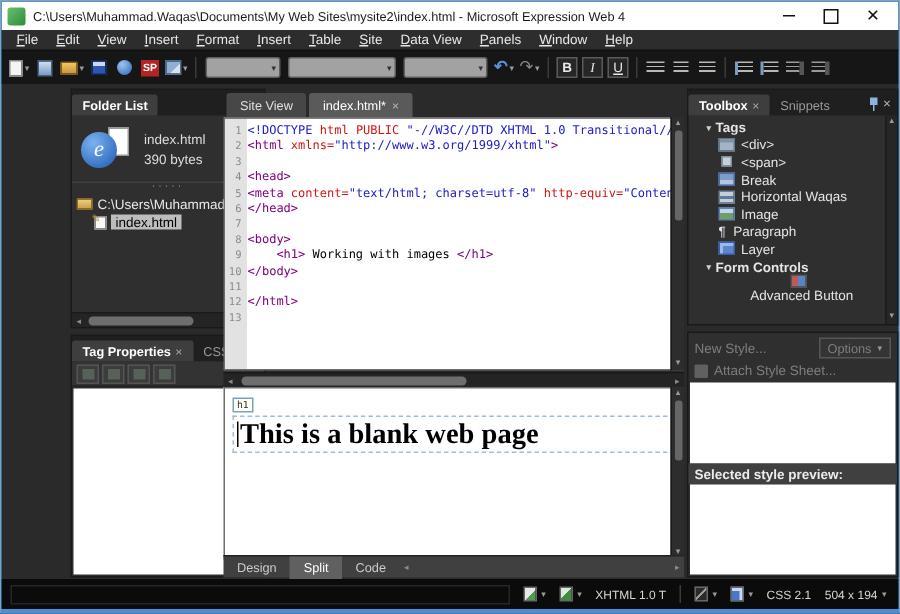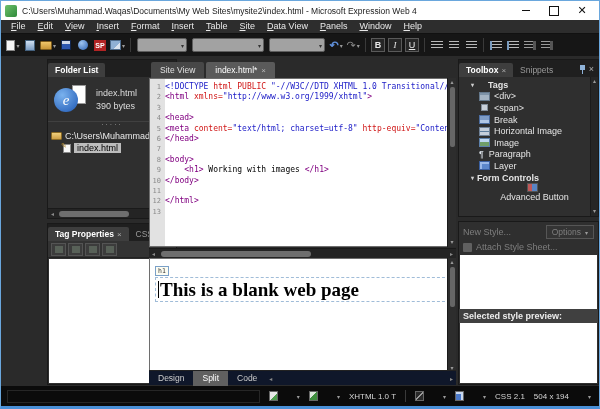--- a/index.html
+++ b/index.html
@@ -104,21 +104,21 @@
   .vthumb { width:5px; flex:none; background:#666; border-radius:2px; }
   .csp { position:absolute; top:19px; right:0; height:169px; }
   .ch-scroll { position:absolute; top:189px; left:0; right:0; height:10px; }
   .hthumb-c { width:150px; margin-left:3px; }
   .design-pane { position:absolute; top:199px; left:0; right:0; height:115px; background:#fff; border:1px solid #6e6e6e; overflow:hidden; }
   .h1-chip { display:inline-block; margin:2px 0 0 5px; border:1px solid #7aa0c8; background:#fdfdf2; color:#333; font-size:6.5px; font-family:"DejaVu Sans Mono",monospace; padding:0 2px; line-height:8px; }
   .h1-box { margin:0 5px 0 5px; border:1px dashed #a0bcd8; min-height:25px; display:flex; align-items:center; }
   .caret-bar { width:1px; height:17px; background:#000; margin-left:2px; flex:none; }
   .design-text { font-family:"Liberation Serif","DejaVu Serif",serif; font-weight:bold; font-size:19px; color:#000; margin-left:1px; white-space:nowrap; }
   .dsp { position:absolute; top:199px; right:0; height:115px; }
-  .view-tabs { position:absolute; bottom:0; left:0; right:0; height:15px; background:#0f172a; display:flex; align-items:center; border-top:1px solid #222; }
+  .view-tabs { position:absolute; bottom:0; left:0; right:0; height:15px; background:#404040; display:flex; align-items:center; border-top:1px solid #222; }
   .vtab { font-size:8.5px; color:#ccc; padding:0 9px; height:15px; display:flex; align-items:center; }
   .vtab.active { background:#606060; color:#fff; }
   .vt-sp { flex:1; }
 
   
   .p-toolbox { top:0; height:158px; }
   .tbx-body { flex:1; position:relative; overflow:hidden; }
   .tbx-rows { position:absolute; top:2px; left:0; right:8px; }
   .tbx-row { display:flex; align-items:center; height:11.6px; font-size:9px; color:#e4e4e4; white-space:nowrap; }
   .tbx-row.grp { font-weight:bold; }
@@ -145,21 +145,21 @@
   .attach-ic { width:9px; height:9px; background:#606060; border-radius:1px; flex:none; }
   .strip { background:#404040; color:#ececec; font-size:9px; font-weight:bold; padding:2px 4px; flex:none; }
   .wbox1 { height:54px; background:#fff; margin:0 1px; flex:none; }
   .wbox2 { flex:1; background:#fff; margin:0 1px 1px; }
 
   
   .statusbar { position:absolute; left:0; right:0; bottom:0; height:20px; background:#0b0b0b; display:flex; align-items:center; padding:0 8px 0 6px; gap:9px; }
   .msg-area { flex:1; height:13px; border:1px solid #262626; }
   .sb-txt { color:#d6d6d6; font-size:8px; white-space:nowrap; }
   .sb-sep { width:1px; height:12px; background:#3a3a3a; }
-  .sbi { display:flex; align-items:center; gap:18px; }
+  .sbi { display:flex; align-items:center; gap:2px; }
   .si { width:9px; height:10px; border:1px solid #666; }
   .si-doc1 { background:linear-gradient(135deg,#e8e8e8 0 55%,#4f9e4f 55%); }
   .si-doc2 { background:linear-gradient(135deg,#dfe8df 0 45%,#3f8e3f 45%); }
   .si-diag { background:linear-gradient(135deg,transparent 0 44%,#9a9a9a 44% 56%,transparent 56%); background-color:#2a2a2a; }
   .si-css { background:#4a78c8; box-shadow:inset -2px 2px 0 #c8d8f0; }
 </style>
 </head>
 <body>
 
 <div class="window">
@@ -373,39 +373,39 @@
       <div class="panel p-toolbox">
         <div class="phead">
           <div class="ptab active"><span>Toolbox</span><span class="tx">×</span></div>
           <div class="ptab">Snippets</div>
           <div class="phead-sp"></div>
           <div class="pin"></div>
           <div class="pclose">×</div>
         </div>
         <div class="tbx-body">
           <div class="tbx-rows">
-              <div class="tbx-row grp" style="padding-left: 12px; gap: 11px;">
+              <div class="tbx-row grp" style="padding-left: 12px;">
                 <span class="arr">▾</span>
                 <span>Tags</span>
               </div>
               <div class="tbx-row" style="padding-left: 20px;">
                 <span class="ti ic-div-icon"></span>
                 <span>&lt;div&gt;</span>
               </div>
               <div class="tbx-row" style="padding-left: 20px;">
                 <span class="ti ic-span-icon"></span>
                 <span>&lt;span&gt;</span>
               </div>
               <div class="tbx-row" style="padding-left: 20px;">
                 <span class="ti ic-break-icon"></span>
                 <span>Break</span>
               </div>
               <div class="tbx-row" style="padding-left: 20px;">
                 <span class="ti ic-horizontal-line-icon"></span>
-                <span>Horizontal Image</span>
+                <span>Horizontal Waqas</span>
               </div>
               <div class="tbx-row" style="padding-left: 20px;">
                 <span class="ti ic-image-icon"></span>
                 <span>Image</span>
               </div>
               <div class="tbx-row" style="padding-left: 20px;">
                 <span class="ti ic-paragraph-icon"></span>
                 <span>Paragraph</span>
               </div>
               <div class="tbx-row" style="padding-left: 20px;">

